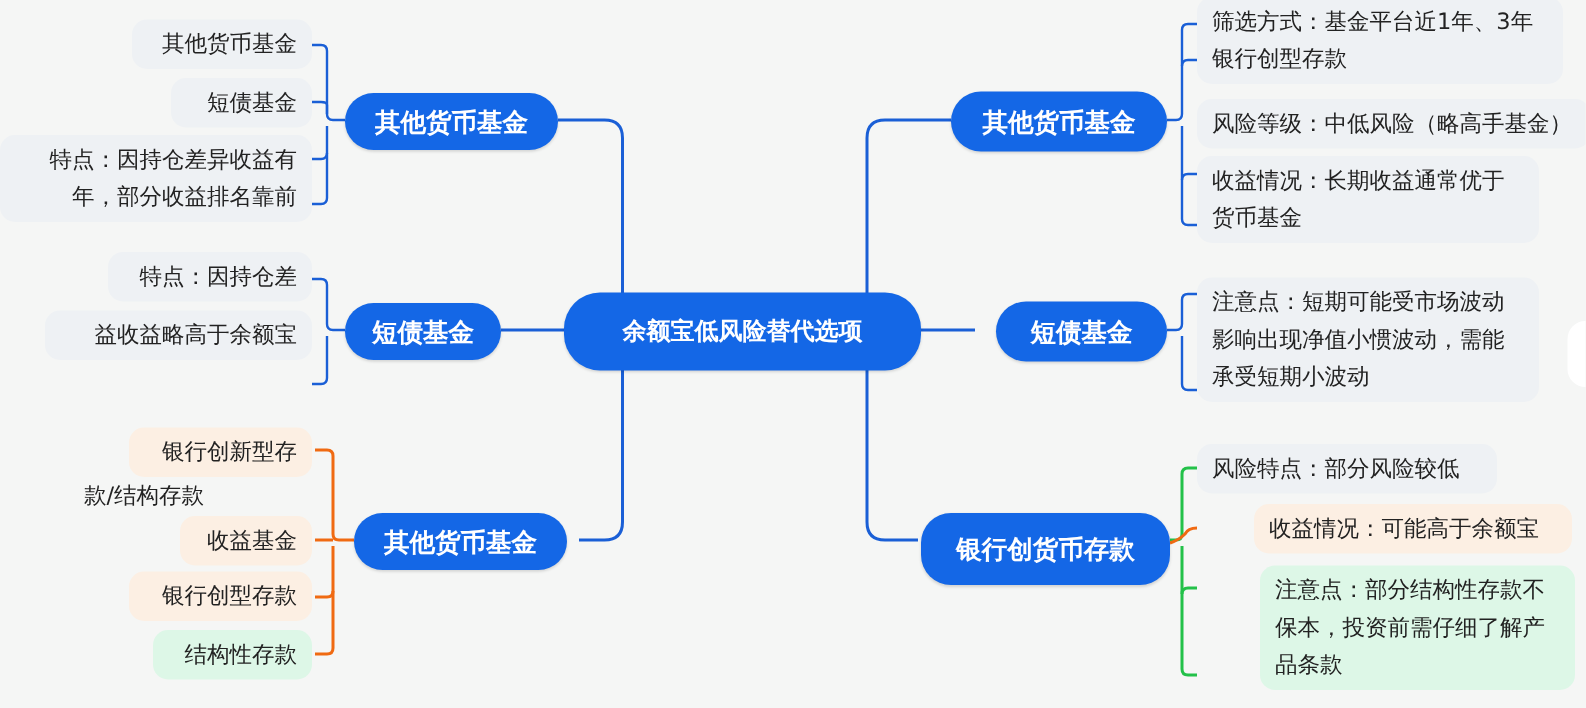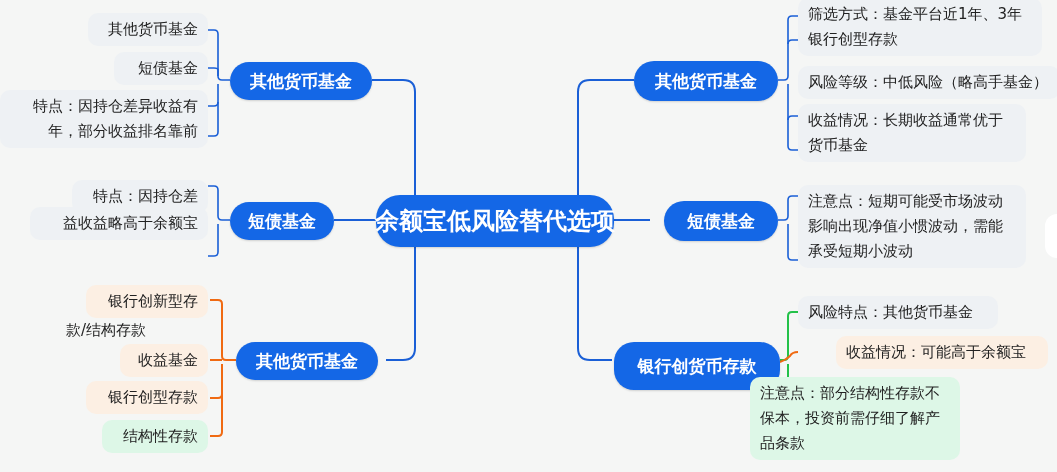--- a/index.html
+++ b/index.html
@@ -14,21 +14,21 @@
     .node-root, .node-branch {
       position: absolute;
       background: #1467e6;
       color: #ffffff;
       font-weight: bold;
       border-radius: 20px;
       display: flex; align-items: center; justify-content: center;
       white-space: nowrap;
       box-shadow: 0 1px 2px rgba(0,0,0,0.15);
     }
-    .node-root { font-size: 24px; border-radius: 24px; }
+    .node-root { font-size: 16px; border-radius: 24px; }
     .node-branch { font-size: 17px; }
     .leaf {
       position: absolute;
       background: #eef1f4;
       color: #222;
       font-size: 15px;
       line-height: 25px;
       border-radius: 10px;
       padding: 4px 10px;
     }
@@ -100,34 +100,34 @@
     <span>短债基金</span>
   </div>
   <div class="leaf left" style="left:0px; top:90px; width:208px;">
     <div>特点：因持仓差异收益有</div>
     <div>年，部分收益排名靠前</div>
   </div>
 
   <div class="node-branch" style="left:230px; top:202px; width:104px; height:38px;">
     <span>短债基金</span>
   </div>
-  <div class="leaf left" style="left:72px; top:180px; width:136px;">
+  <div class="leaf left" style="left:72px; top:168px; width:136px;">
     <span>特点：因持仓差</span>
   </div>
   <div class="leaf left" style="left:30px; top:207px; width:178px;">
     <div>益收益略高于余额宝</div>
   </div>
 
   <div class="node-branch" style="left:236px; top:342px; width:142px; height:38px;">
     <span>其他货币基金</span>
   </div>
   <div class="leaf left orange" style="left:86px; top:285px; width:122px;">
     <span>银行创新型存</span>
   </div>
-  <div class="leaf left plain" style="left:36px; top:314px; width:120px; text-align:right;">
+  <div class="leaf left plain" style="left:36px; top:314px; width:120px; text-align:center;">
     <span>款/结构存款</span>
   </div>
   <div class="leaf left orange" style="left:120px; top:344px; width:88px;">
     <span>收益基金</span>
   </div>
   <div class="leaf left green" style="left:102px; top:420px; width:106px;">
     <span>结构性存款</span>
   </div>
   <div class="leaf left orange" style="left:86px; top:381px; width:122px;">
     <span>银行创型存款</span>
@@ -154,25 +154,25 @@
   <div class="leaf right" style="left:798px; top:185px; width:228px;">
     <div>注意点：短期可能受市场波动</div>
     <div>影响出现净值小惯波动，需能</div>
     <div>承受短期小波动</div>
   </div>
 
   <div class="node-branch" style="left:614px; top:342px; width:166px; height:48px;">
     <span>银行创货币存款</span>
   </div>
   <div class="leaf right" style="left:798px; top:296px; width:200px;">
-    <span>风险特点：其他货币基金</span>
+    <span>风险特点：部分风险较低</span>
   </div>
   <div class="leaf right orange" style="left:798px; top:336px; width:212px;margin-left:38px;">
     <span>收益情况：可能高于余额宝</span>
   </div>
-  <div class="leaf right green" style="left:750px; top:377px; width:210px;">
+  <div class="leaf right green" style="left:840px; top:377px; width:210px;">
     <div>注意点：部分结构性存款不</div>
     <div>保本，投资前需仔细了解产</div>
     <div>品条款</div>
   </div>
 
   <div class="edge-blob"></div>
 </div>
 
 </body></html>

